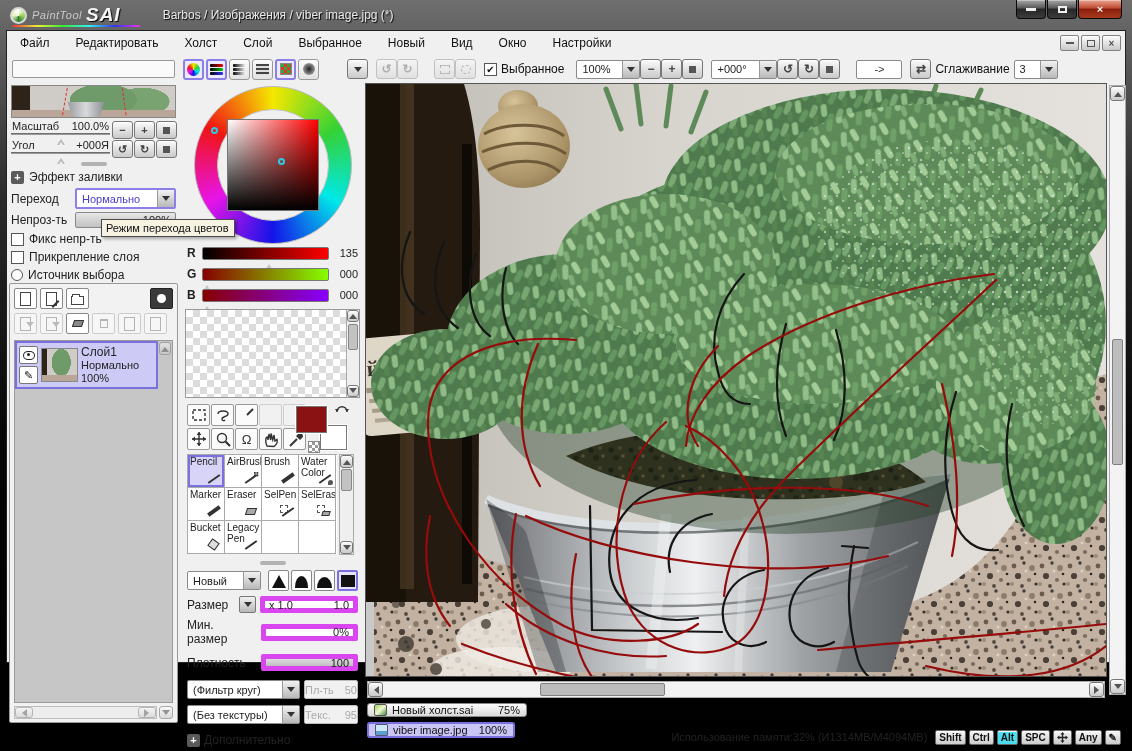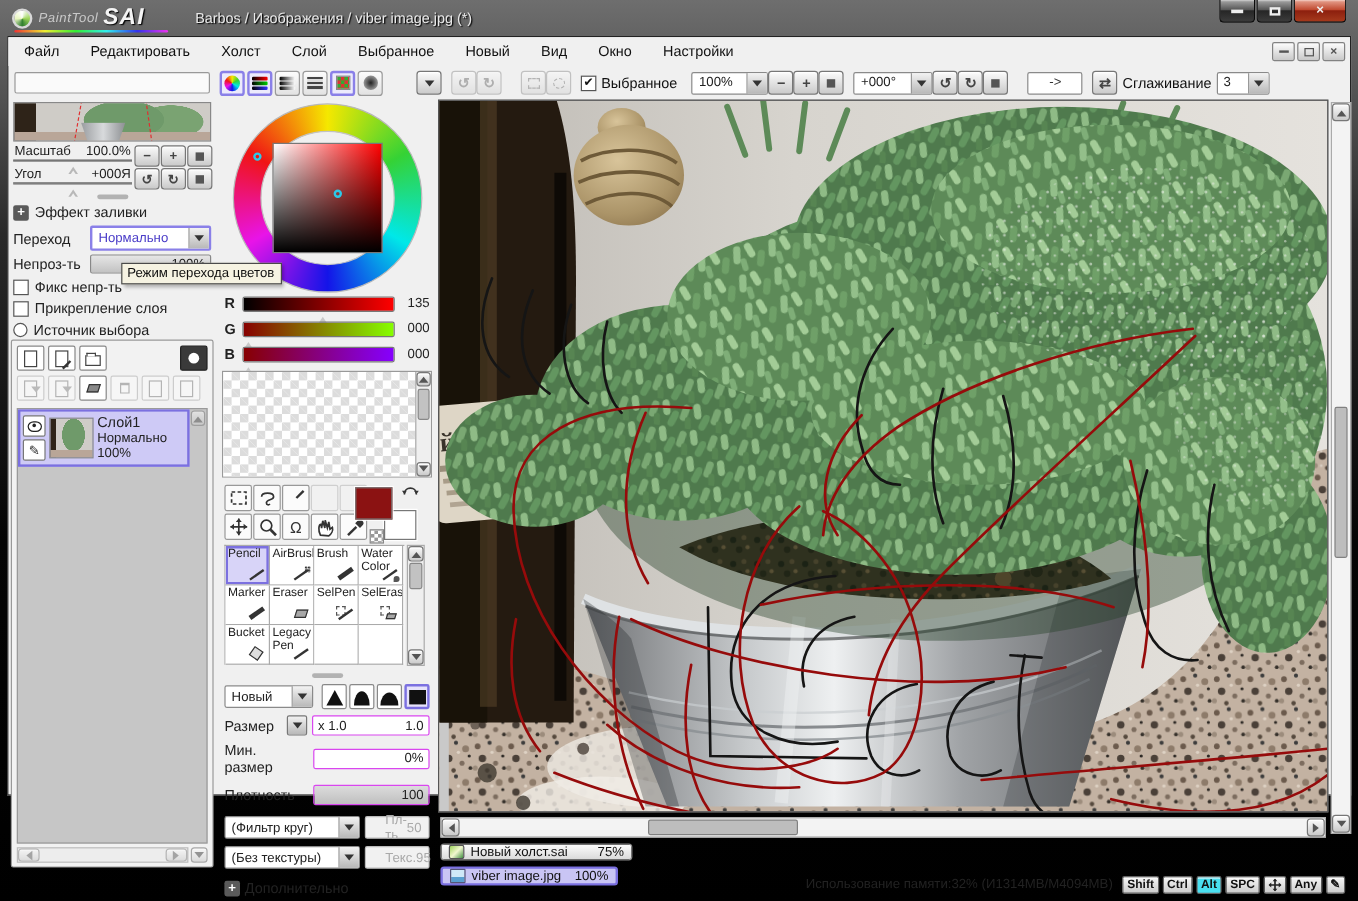--- a/index.html
+++ b/index.html
@@ -203,25 +203,25 @@
   .brow { display:flex; align-items:center; margin:5px 6px 0; gap:4px;}
   .brow .blabel { font-size:12px; }
   .shapes { display:flex; gap:2px; margin-left:3px;}
   .shp { width:21px; height:21px; border:1px solid #888; border-radius:2px; background:#fff;
     display:flex; align-items:flex-end; justify-content:center; padding-bottom:2px;}
   .shp.sel { border:2px solid #7b70e0; background:#e6e2fa;}
   .shp-tri { width:0; height:0; border-left:7px solid transparent; border-right:7px solid transparent; border-bottom:13px solid #111;}
   .shp-dome1 { width:13px; height:12px; background:#111; border-radius:50% 50% 0 0 / 95% 95% 0 0;}
   .shp-dome2 { width:15px; height:11px; background:#111; border-radius:50% 50% 0 0 / 100% 100% 0 0;}
   .shp-flat { width:14px; height:12px; background:#111;}
-  .valbox { flex:1; height:17px; border:1px solid #d946ef; border-radius:2px; background:#fff;
+  .valbox { flex:1; height:17px; border:5px solid #d946ef; border-radius:2px; background:#fff;
     display:flex; align-items:center; justify-content:space-between; padding:0 4px; font-size:11px;}
   .valbox.filled { background:linear-gradient(#dcdcdc,#bfbfbf);}
   .graybox { width:54px; height:19px; border:1px solid #bbb; border-radius:2px; background:#f1f1f1; color:#a9a9a9;
-    display:flex; align-items:center; justify-content:space-between; padding:0 16px; font-size:11px;}
+    display:flex; align-items:center; justify-content:space-between; padding:0 0; font-size:11px;}
   .ddbtn { width:17px; height:17px; border:1px solid #777; border-radius:2px; background:linear-gradient(#f2f2f2,#b8b8b8);
     display:flex; align-items:center; justify-content:center;}
   
   .canvas-area { position:absolute; left:358px; top:0; right:2px; bottom:0;}
   .viewport { position:absolute; left:0; top:0; width:742px; height:594px; border:1px solid #555; background:#9a9a9a; overflow:hidden;}
   .vsb { position:absolute; left:744px; top:2px; width:17px; height:610px; border:1px solid #aaa; background:#f3f3f3;}
   .vsb .gbtn, .hsb .gbtn { min-width:15px; width:15px; height:15px;}
   .vsb-thumb { position:absolute; left:2px; top:253px; width:11px; height:126px; background:#bdbdbd; border:1px solid #808080; border-radius:2px;}
   .vsb-dn { position:absolute; left:0; bottom:0;}
   .hsb { position:absolute; left:2px; top:598px; width:738px; height:17px; border:1px solid #aaa; background:#f3f3f3;}

